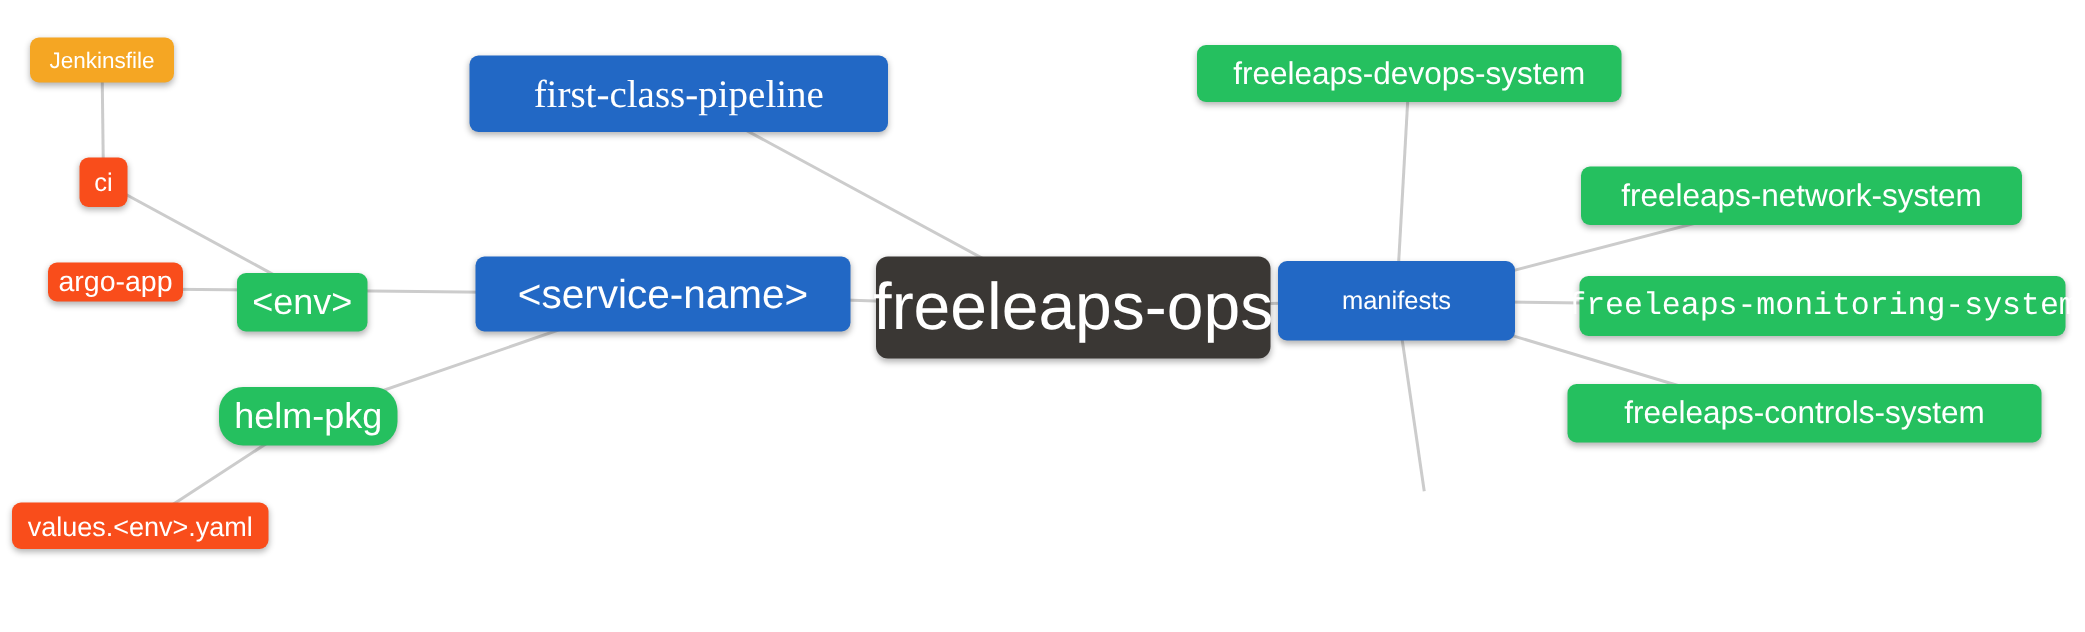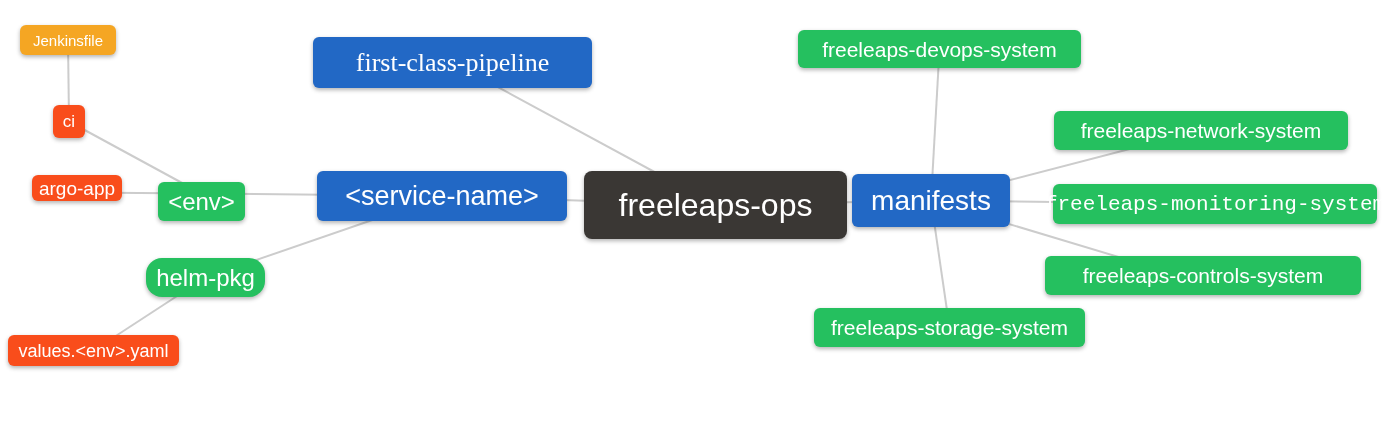--- a/index.html
+++ b/index.html
@@ -71,27 +71,26 @@
   <div class="node c-green" style="left:158px;top:182px;width:87px;height:39px;font-size:24px;">&lt;env&gt;</div>
 
   <div class="node c-green" style="left:146px;top:258px;width:119px;height:39px;font-size:24px;border-radius:16px;">helm-pkg</div>
 
   <div class="node c-red" style="left:8px;top:335px;width:171px;height:31px;font-size:18px;">values.&lt;env&gt;.yaml</div>
 
   <div class="node c-blue" style="left:313px;top:37px;width:279px;height:51px;font-size:26px;font-family:Liberation Serif, serif;">first-class-pipeline</div>
 
   <div class="node c-blue" style="left:317px;top:171px;width:250px;height:50px;font-size:27px;">&lt;service-name&gt;</div>
 
-  <div class="node c-dark" style="left:584px;top:171px;width:263px;height:68px;font-size:32px;text-align:right;">freeleaps-ops</div>
+  <div class="node c-dark" style="left:584px;top:171px;width:263px;height:68px;font-size:44px;text-align:right;">freeleaps-ops</div>
 
-  <div class="node c-blue" style="left:852px;top:174px;width:158px;height:53px;font-size:28px;">manifests</div>
+  <div class="node c-blue" style="left:852px;top:174px;width:158px;height:53px;font-size:17px;">manifests</div>
 
   <div class="node c-green" style="left:798px;top:30px;width:283px;height:38px;font-size:21px;">freeleaps-devops-system</div>
 
   <div class="node c-green" style="left:1054px;top:111px;width:294px;height:39px;font-size:21px;">freeleaps-network-system</div>
 
   <div class="node c-green" style="left:1053px;top:184px;width:324px;height:40px;font-size:21px;font-family:Liberation Mono, monospace;">freeleaps-monitoring-system</div>
 
   <div class="node c-green" style="left:1045px;top:256px;width:316px;height:39px;font-size:21px;">freeleaps-controls-system</div>
 
-  <div class="node c-green" style="left:814px;top:308px;width:271px;height:39px;font-size:21px;">freeleaps-storage-system</div>
 
 </div>
 
 </body></html>

